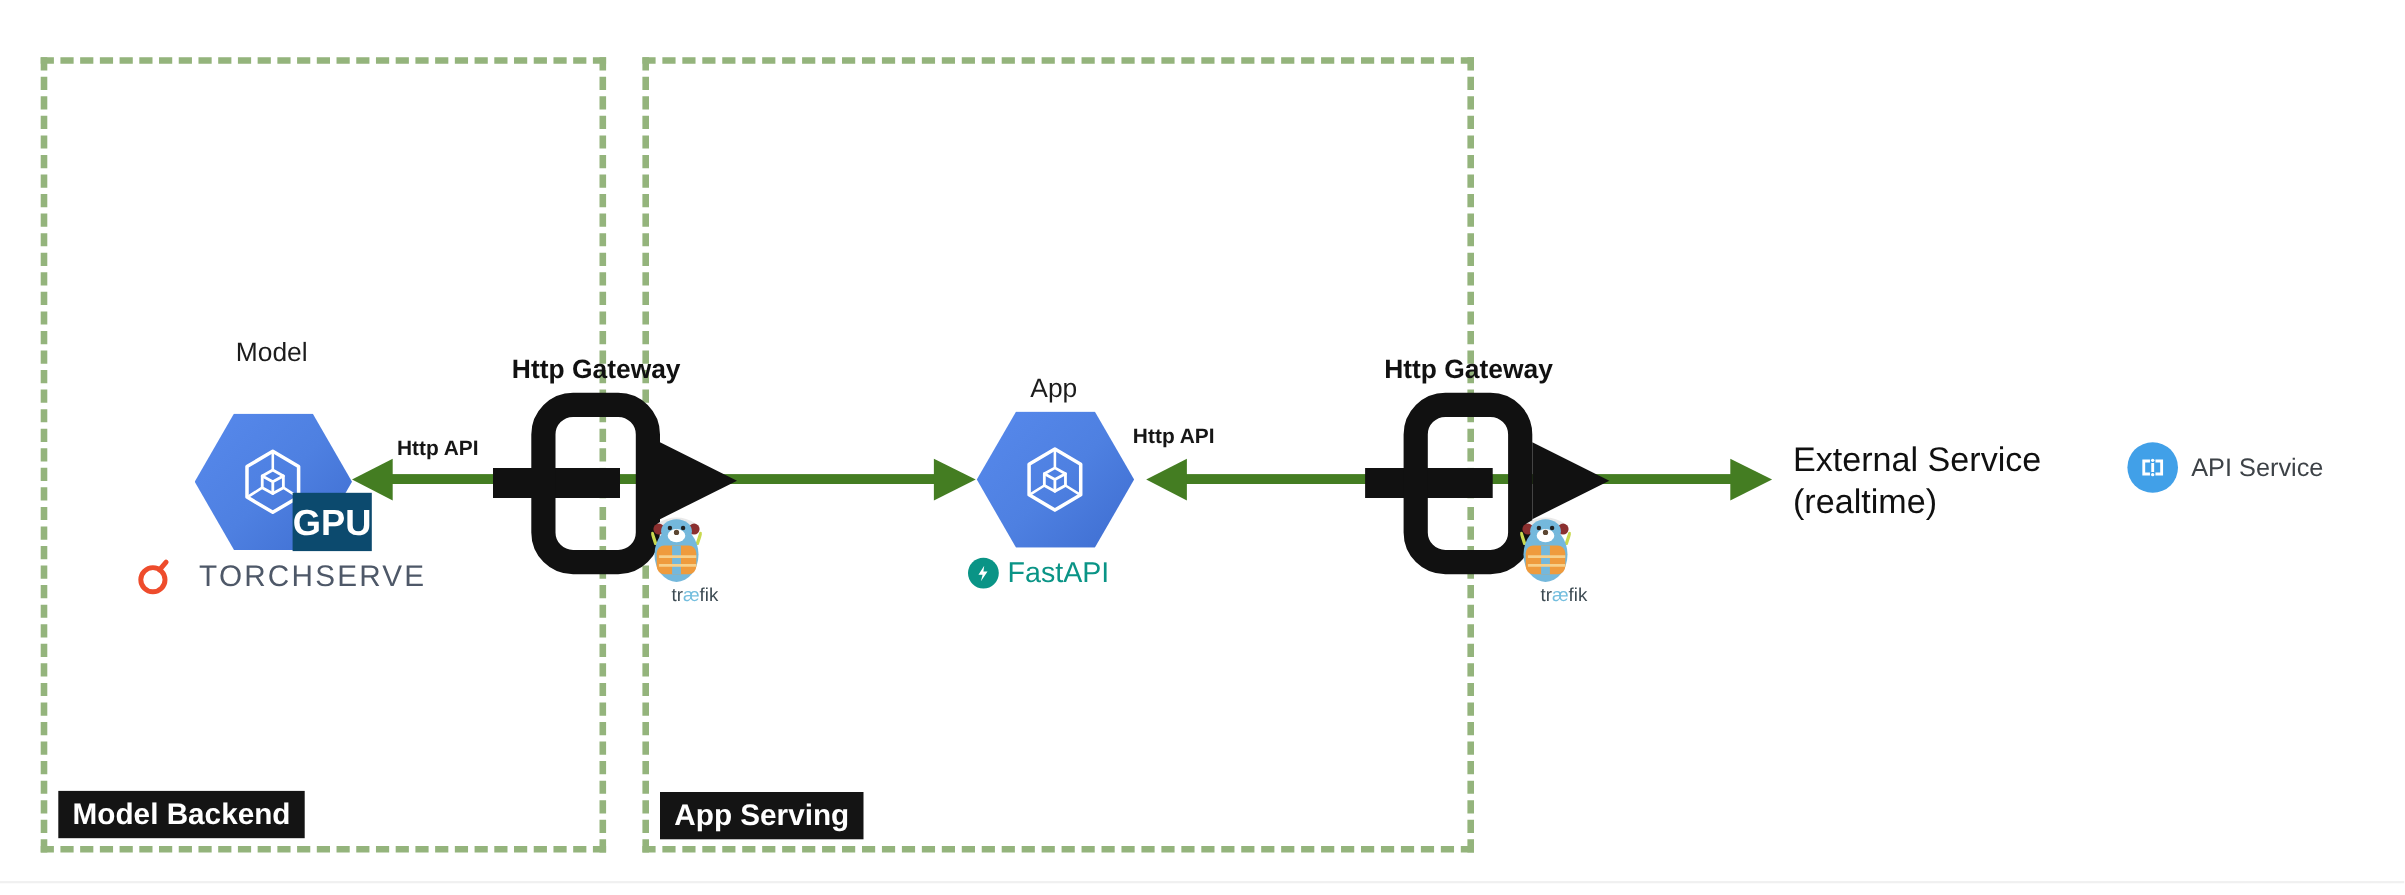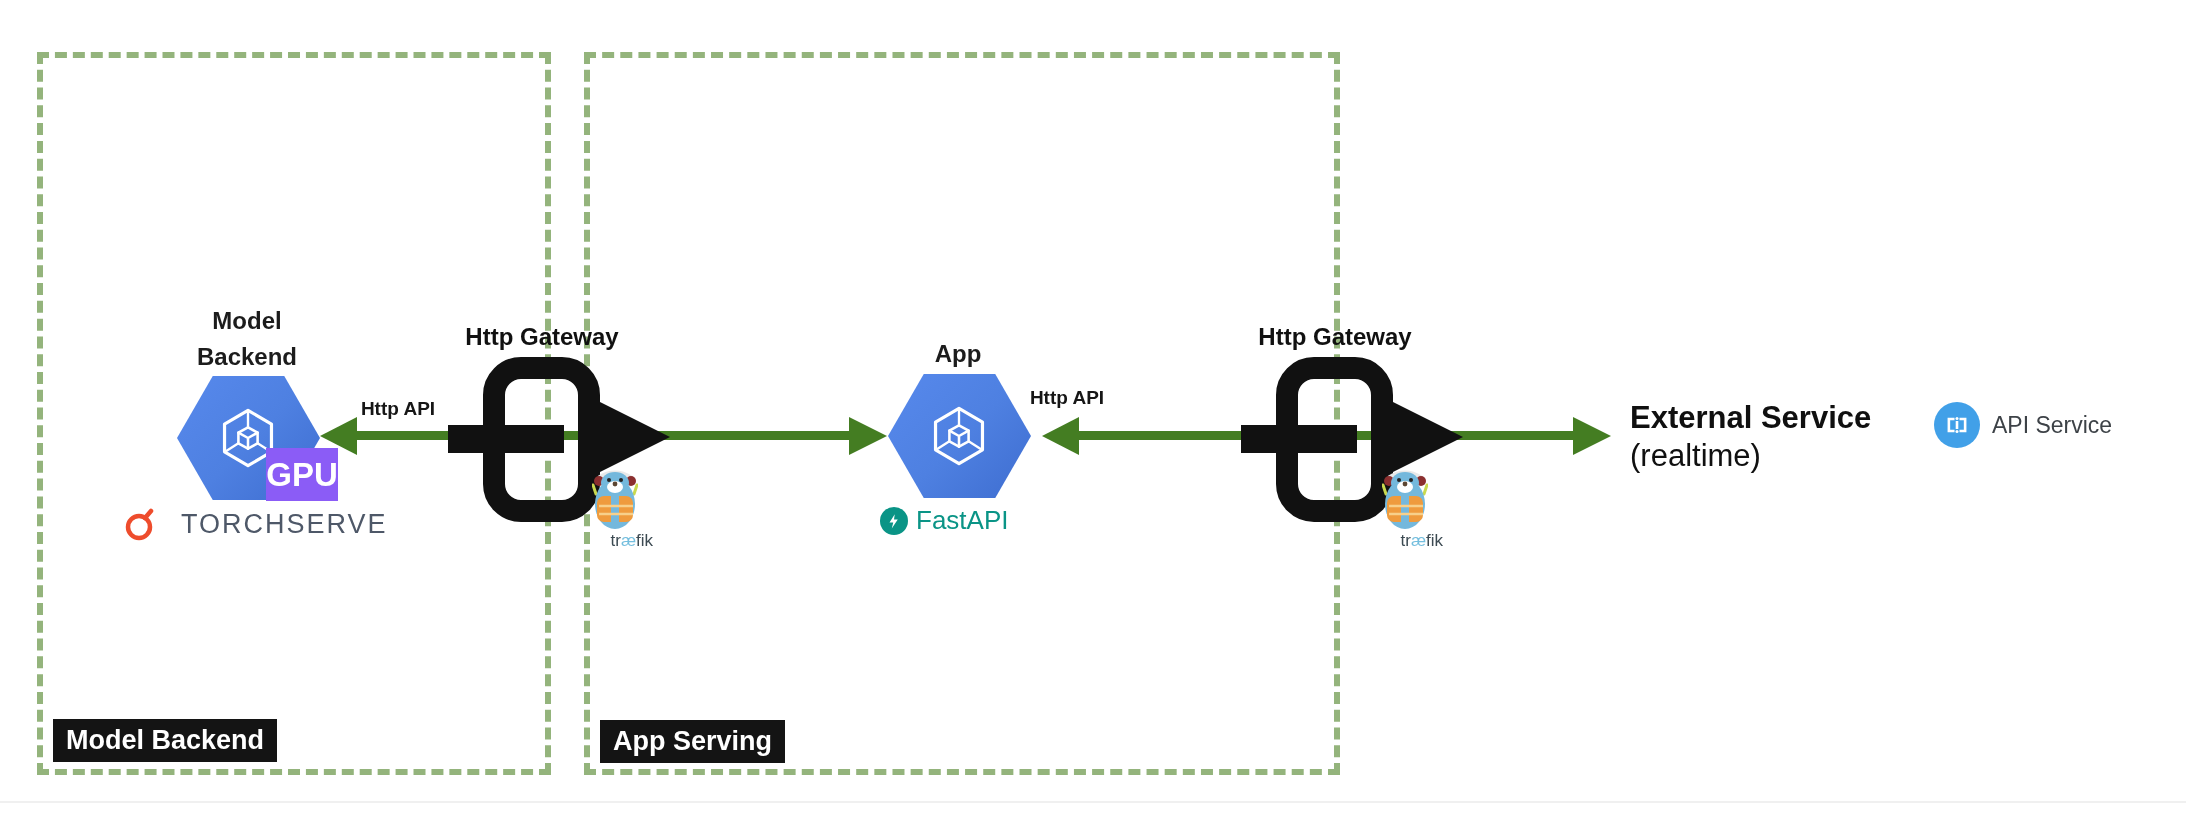--- a/index.html
+++ b/index.html
@@ -42,24 +42,24 @@
             font-size:24px;font-weight:bold;color:#111;z-index:5;white-space:nowrap;}
 
   
   .hex{position:absolute;width:143px;height:124px;z-index:3;
        clip-path:polygon(25% 0,75% 0,100% 50%,75% 100%,25% 100%,0 50%);
        background:linear-gradient(135deg,#5789ec 0%,#4e80e1 52%,#3e6dd0 100%);}
   .hex-model{left:177px;top:376px;}
   .hex-app{left:888px;top:374px;}
   .hex svg{position:absolute;left:39px;top:30px;}
 
-  .badge-gpu{position:absolute;left:266px;top:448px;width:72px;height:53px;background:#8b5cf6;
+  .badge-gpu{position:absolute;left:266px;top:448px;width:72px;height:53px;background:#0c4a6e;
              color:#fff;font-weight:bold;font-size:33px;text-align:center;line-height:53px;z-index:4;}
 
-  .node-title{position:absolute;text-align:center;font-size:24px;font-weight:700;
+  .node-title{position:absolute;text-align:center;font-size:24px;font-weight:400;
               line-height:36px;color:#1c1c1c;z-index:5;}
   .title-model{left:147px;top:303px;width:200px;}
   .title-app{left:908px;top:336px;width:100px;}
 
   .edge-label{position:absolute;width:120px;text-align:center;font-size:19px;font-weight:bold;
               color:#161616;z-index:5;white-space:nowrap;}
   .edge-label-1{left:338px;top:398px;}
   .edge-label-2{left:1007px;top:387px;}
 
   
@@ -72,21 +72,21 @@
   .fa-text{font-size:26px;font-weight:500;color:#0a9486;}
 
   .traefik-svg{position:absolute;top:466px;z-index:5;}
   .traefik1{left:592px;} .traefik2{left:1382px;}
   .traefik-cap{position:absolute;top:531px;width:76px;text-align:right;font-size:17px;
                font-weight:500;color:#3c4a52;z-index:5;}
   .traefik-cap .ae{color:#74bede;}
   .cap1{left:577px;} .cap2{left:1367px;}
 
   
-  .ext-title{position:absolute;left:1630px;top:399px;font-size:31px;font-weight:bold;
+  .ext-title{position:absolute;left:1630px;top:399px;font-size:31px;font-weight:normal;
              line-height:38px;color:#101010;z-index:5;white-space:nowrap;}
   .ext-sub{position:absolute;left:1630px;top:437px;font-size:31px;font-weight:400;
            line-height:38px;color:#101010;z-index:5;white-space:nowrap;}
   .apigw-circle{position:absolute;left:1934px;top:402px;width:46px;height:46px;border-radius:50%;
                 background:#41a0e8;z-index:5;display:flex;align-items:center;justify-content:center;}
   .apigw-label{position:absolute;left:1992px;top:412px;font-size:23px;font-weight:500;
                color:#3d4247;z-index:5;white-space:nowrap;}
 
   .bottom-rule{position:absolute;left:0;top:801px;width:2186px;height:2px;background:#f0f0f0;z-index:0;}
 </style>
@@ -114,21 +114,20 @@
   <div class="gw-ring" style="left:483px;"></div>
   <div class="gw-head" style="left:600px;"></div>
 
   <div class="gw-label" style="left:1215px;">Http Gateway</div>
   <div class="gw-shaft" style="left:1241px;"></div>
   <div class="gw-ring" style="left:1276px;"></div>
   <div class="gw-head" style="left:1393px;"></div>
 
   <div class="node-title title-model">
     <div>Model</div>
-    <div>Backend</div>
   </div>
   <div class="hex hex-model">
     <svg width="64" height="64" viewBox="0 0 60 60">
       <g stroke="#ffffff" fill="none" stroke-width="3" stroke-linejoin="round" stroke-linecap="round">
         <path d="M30 4 L52 17 L52 43 L30 56 L8 43 L8 17 Z"></path>
         <path d="M30 6 L30 19" stroke-width="2.2"></path>
         <path d="M10 42 L21 35" stroke-width="2.2"></path>
         <path d="M50 42 L39 35" stroke-width="2.2"></path>
         <path d="M30 20 L39 25 L39 35 L30 40 L21 35 L21 25 Z" stroke-width="2.4"></path>
         <path d="M21 25 L30 30 L39 25 M30 30 L30 40" stroke-width="2.4"></path>

